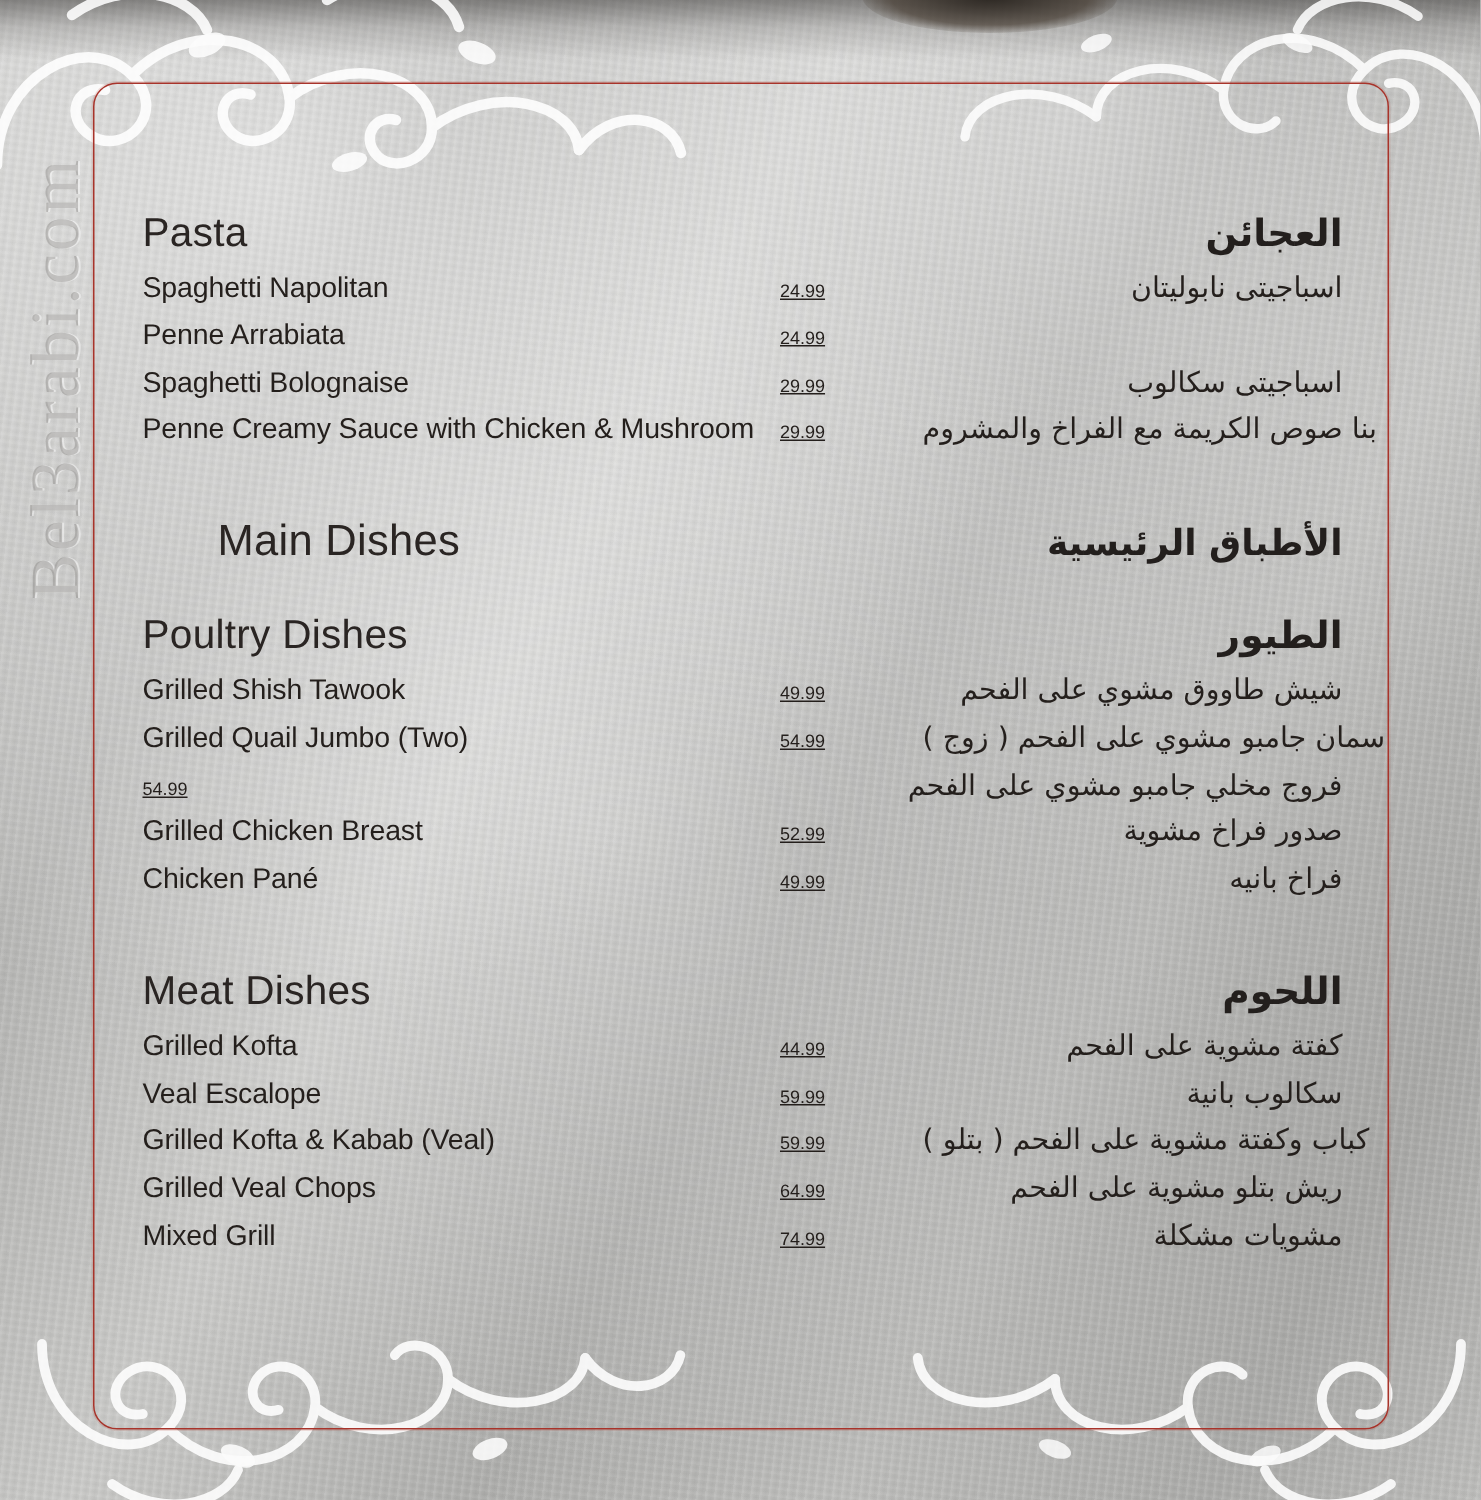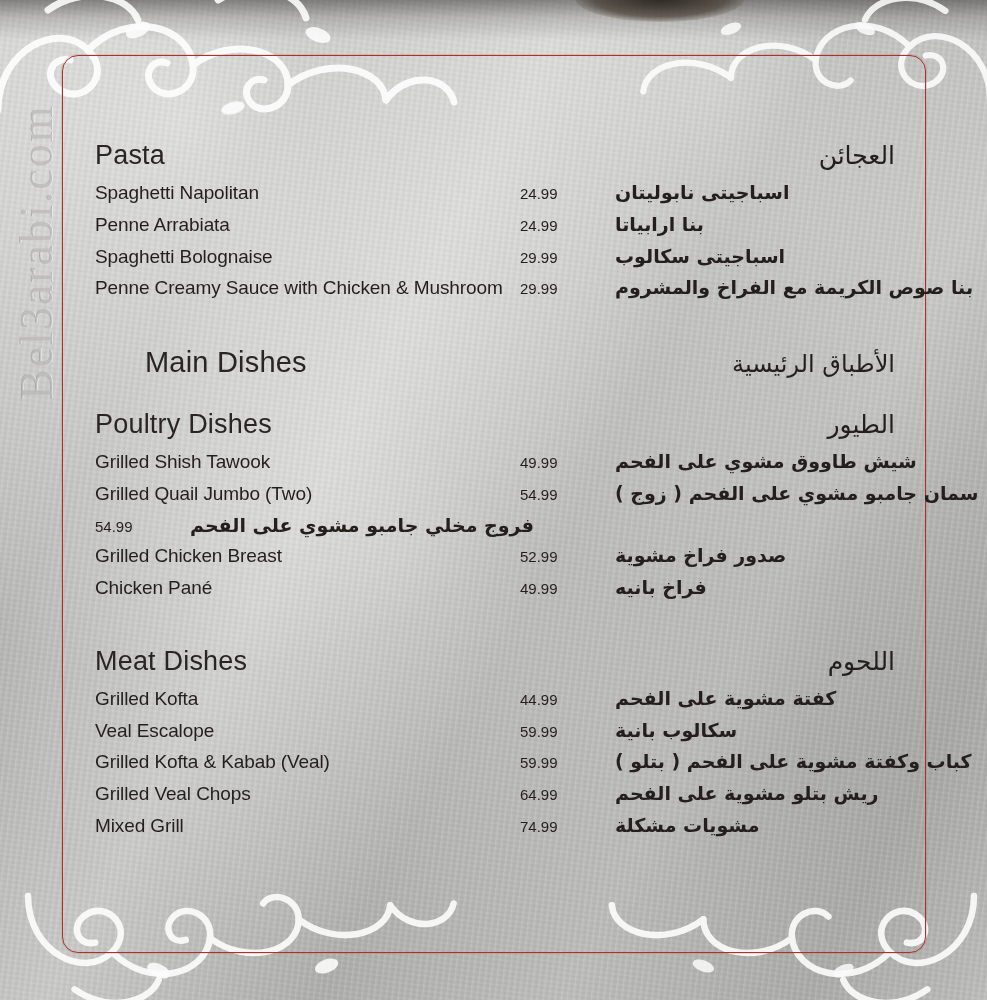--- a/index.html
+++ b/index.html
@@ -113,21 +113,21 @@
     gap: 28px;
   }
   .sec-head .en {
     font-size: 27px;
     color: #2a2523;
     font-family: "Liberation Sans", sans-serif;
     letter-spacing: .2px;
   }
   .sec-head .ar {
     font-size: 25px;
-    font-weight: normal;
+    font-weight: bold;
     direction: rtl;
     font-family: "DejaVu Sans", sans-serif;
     color: #231f1d;
   }
 
   .sec-head.centered {
     justify-content: flex-start;
     padding-left: 50px;
   }
   .sec-head.centered .en { font-size: 29px; }
@@ -143,31 +143,32 @@
   }
   .row .en {
     flex: 0 0 425px;
     font-size: 19px;
     letter-spacing: -0.1px;
     white-space: nowrap;
     font-family: "Liberation Sans", sans-serif;
   }
   .row .price {
     flex: 0 0 95px;
-    font-size: 15px;
+    font-size: 12px;
     text-align: left;
     font-family: "Liberation Sans", sans-serif;
+    text-decoration: underline;
   }
   .row .ar {
     flex: 1 1 auto;
     font-size: 19px;
-    text-align: left;
+    text-align: right;
     direction: rtl;
     font-family: "DejaVu Sans", sans-serif;
-    font-weight: bold;
+    font-weight: normal;
     color: #241f1c;
     white-space: nowrap;
   }
 
   .gap-lg { height: 38px; }
   .gap-md { height: 26px; }
 </style>
 </head>
 <body>
 
@@ -249,21 +250,20 @@
       </div>
       <div class="items">
         <div class="row">
           <div class="en">Spaghetti Napolitan</div>
           <div class="price">24.99</div>
           <div class="ar">اسباجيتى نابوليتان</div>
         </div>
         <div class="row">
           <div class="en">Penne Arrabiata</div>
           <div class="price">24.99</div>
-          <div class="ar">بنا ارابياتا</div>
         </div>
         <div class="row">
           <div class="en">Spaghetti Bolognaise</div>
           <div class="price">29.99</div>
           <div class="ar">اسباجيتى سكالوب</div>
         </div>
         <div class="row">
           <div class="en">Penne Creamy Sauce with Chicken &amp; Mushroom</div>
           <div class="price">29.99</div>
           <div class="ar">بنا صوص الكريمة مع الفراخ والمشروم</div>

